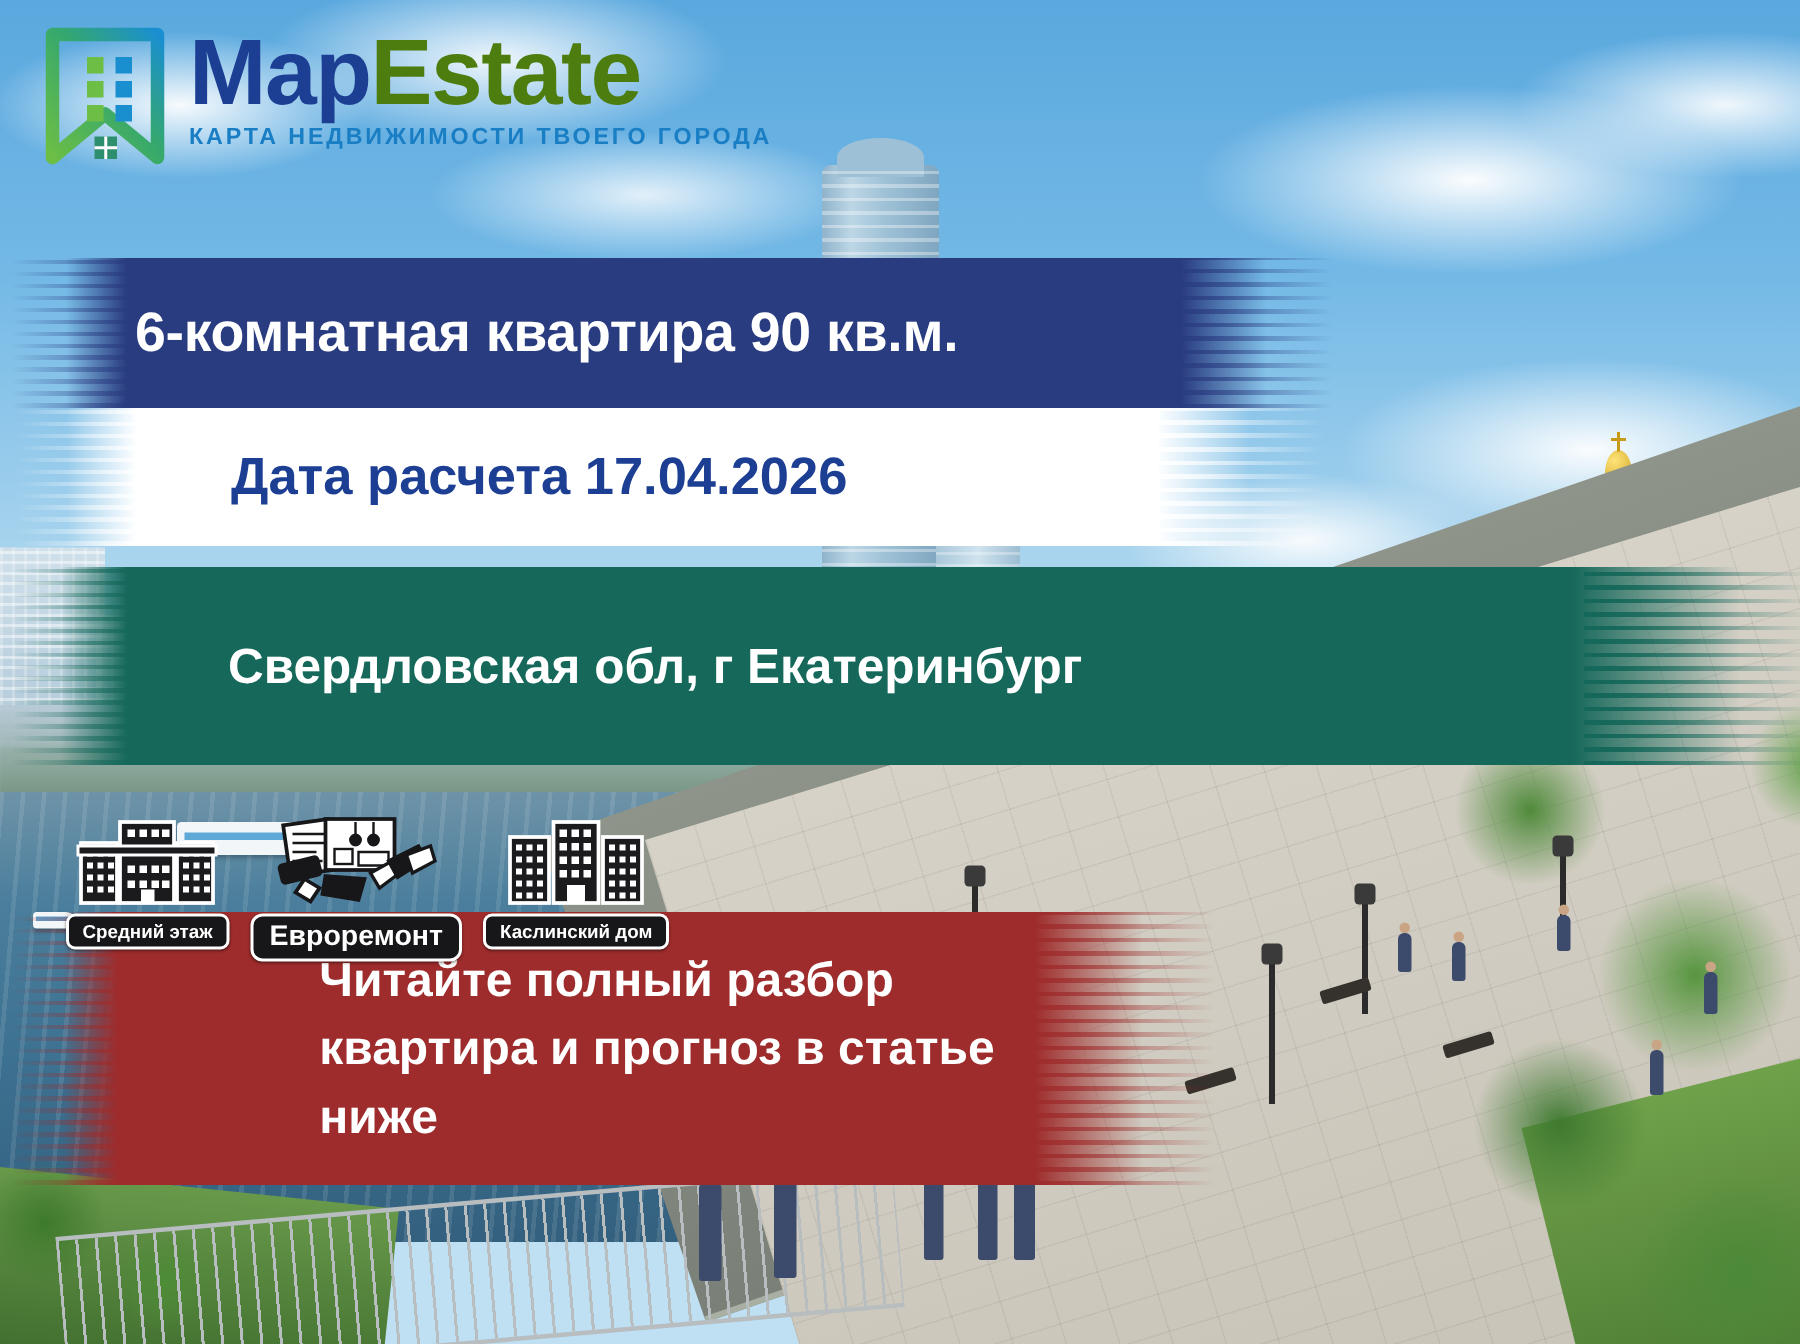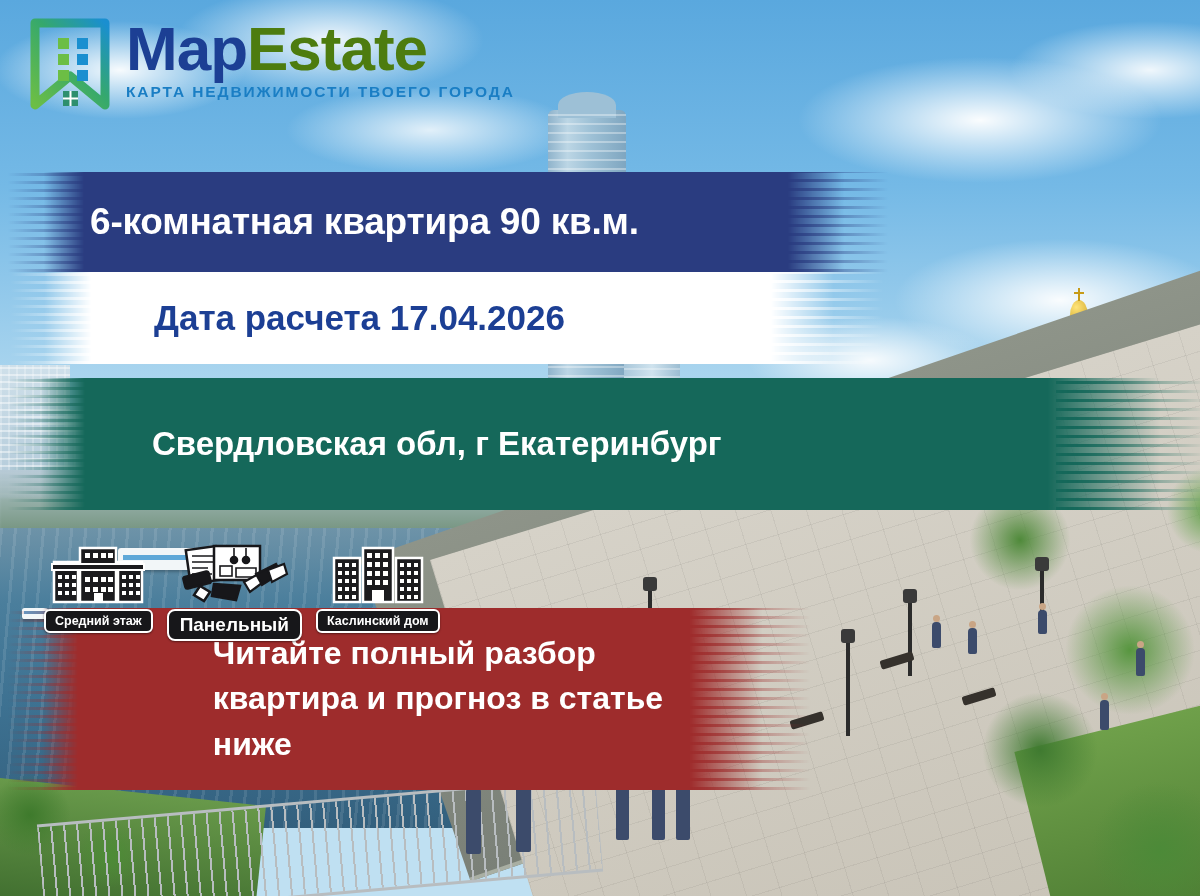--- a/index.html
+++ b/index.html
@@ -485,21 +485,21 @@
           <path d="M22 42 l10 6 -6 9 -10 -6 z" fill="#ffffff"></path>
           <path d="M36 40 l26 2 -4 14 -24 -4 z" fill="#17171a"></path>
         </g>
         <g stroke="#17171a" stroke-width="2.2">
           <path d="M66 38 l18 -10 4 8 -16 12 z" fill="#ffffff"></path>
           <path d="M78 30 l20 -10 5 9 -19 12 z" fill="#17171a"></path>
           <path d="M90 26 l16 -6 3 10 -15 8 z" fill="#ffffff"></path>
         </g>
       </svg>
     </div>
-    <div class="badge-label big">Панельный</div>
+    <div class="badge-label big">Евроремонт</div>
   </div>
 
   <div class="badge">
     <div class="badge-art">
       <svg viewBox="0 0 96 62" width="96" height="62">
         <g stroke="#ffffff" stroke-width="2.5">
           <rect x="4" y="14" width="26" height="44" fill="#1b1b1e"></rect>
           <rect x="33" y="4" width="30" height="54" fill="#1b1b1e"></rect>
           <rect x="66" y="14" width="26" height="44" fill="#1b1b1e"></rect>
         </g>

